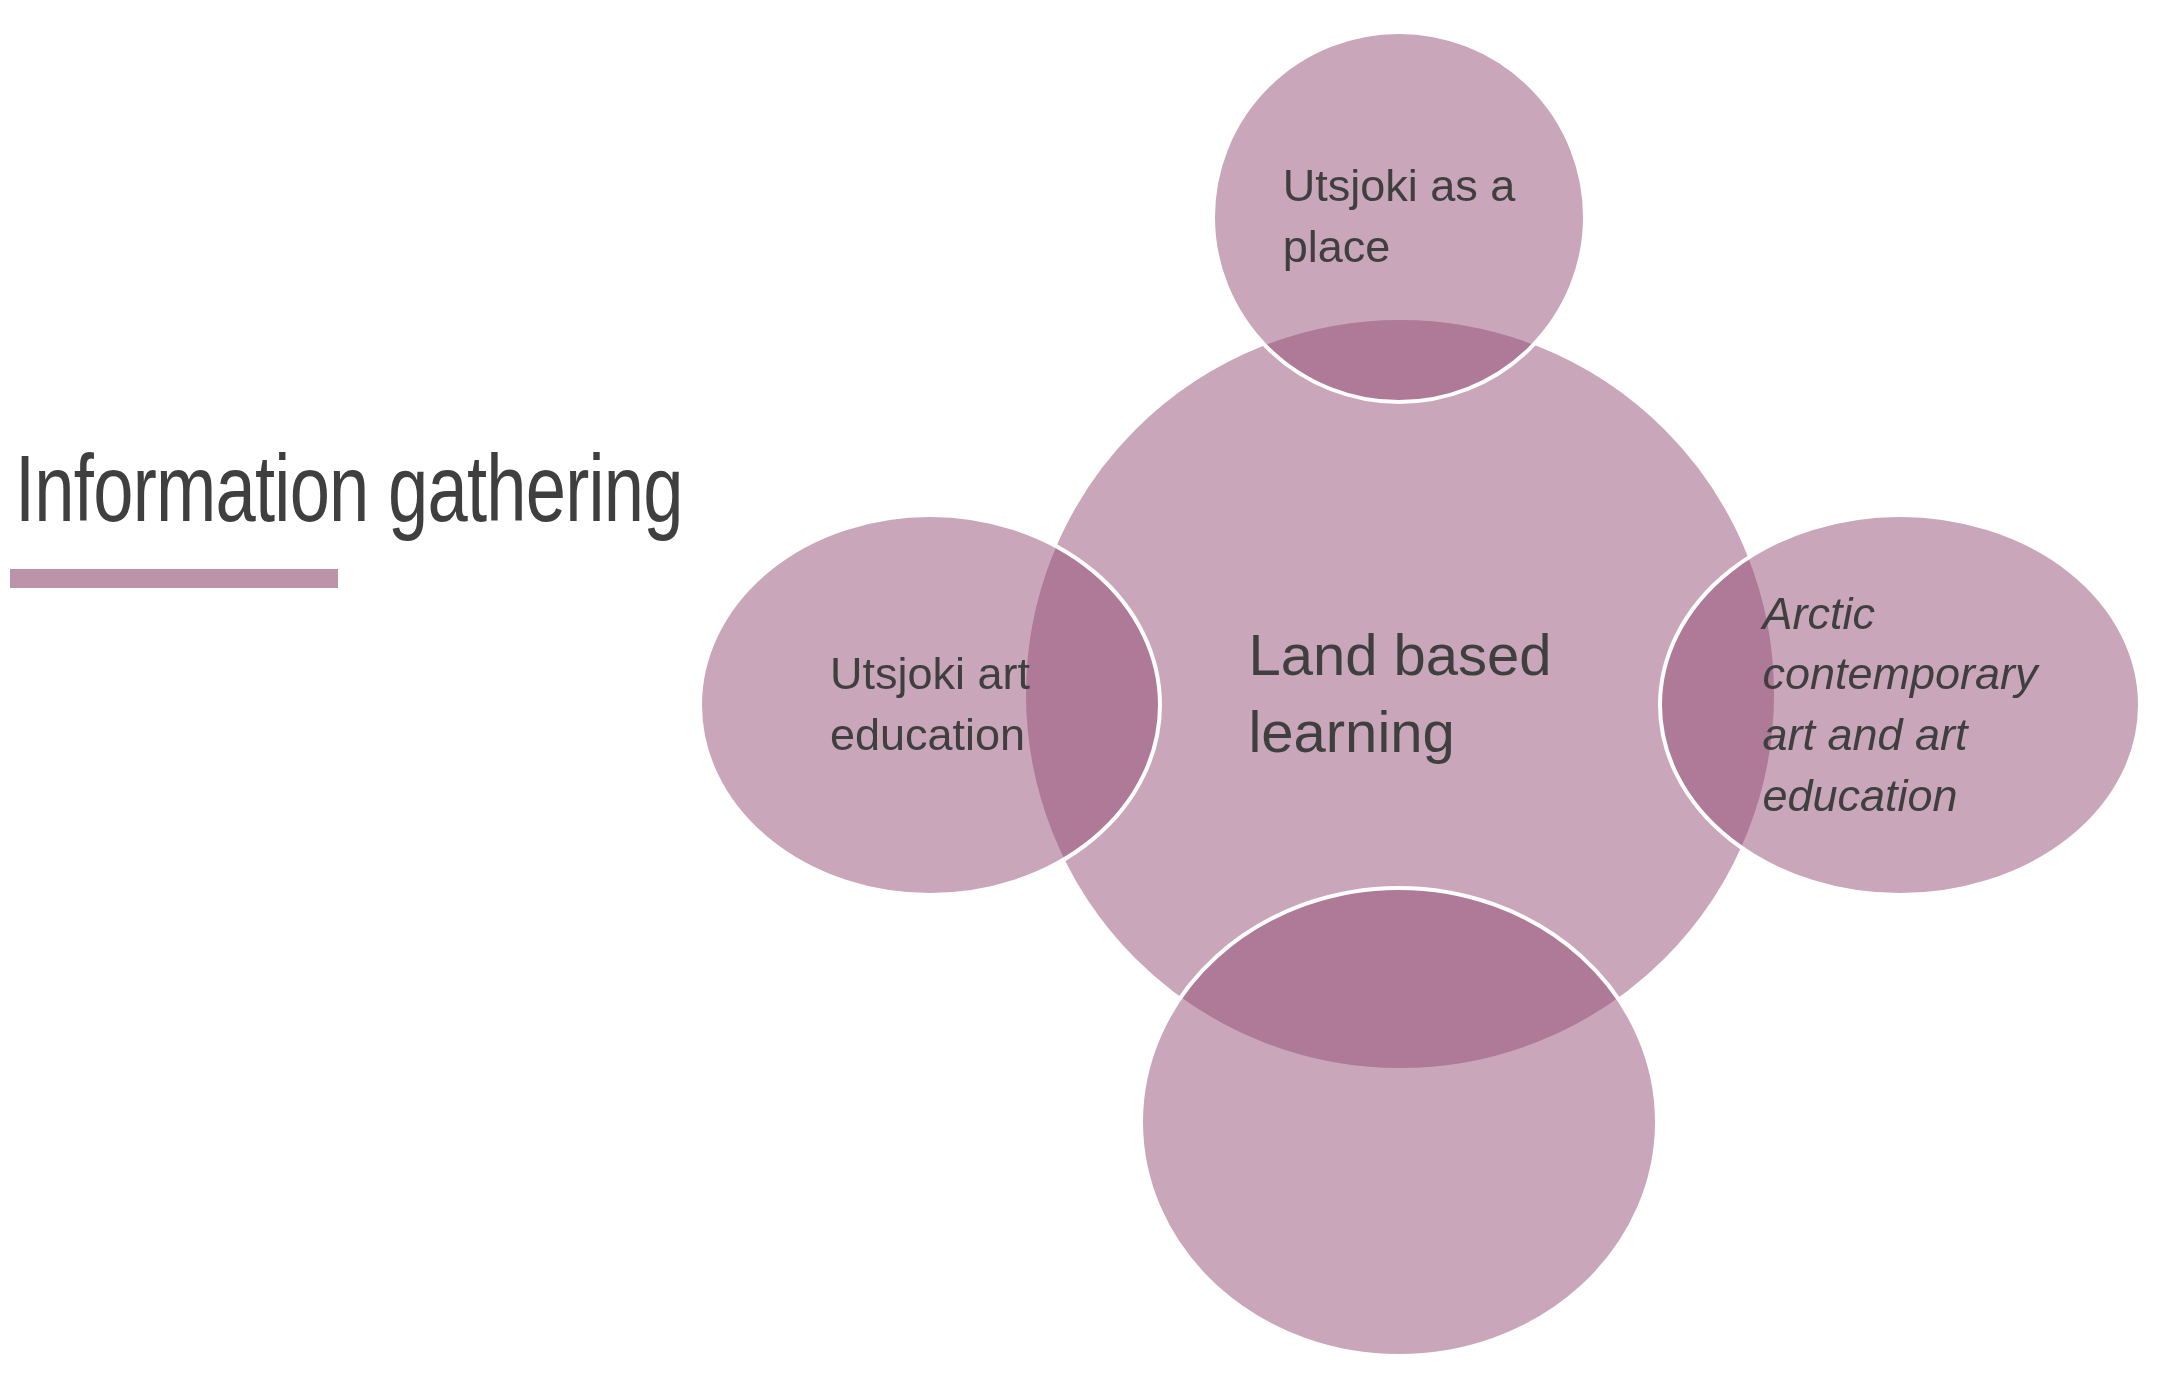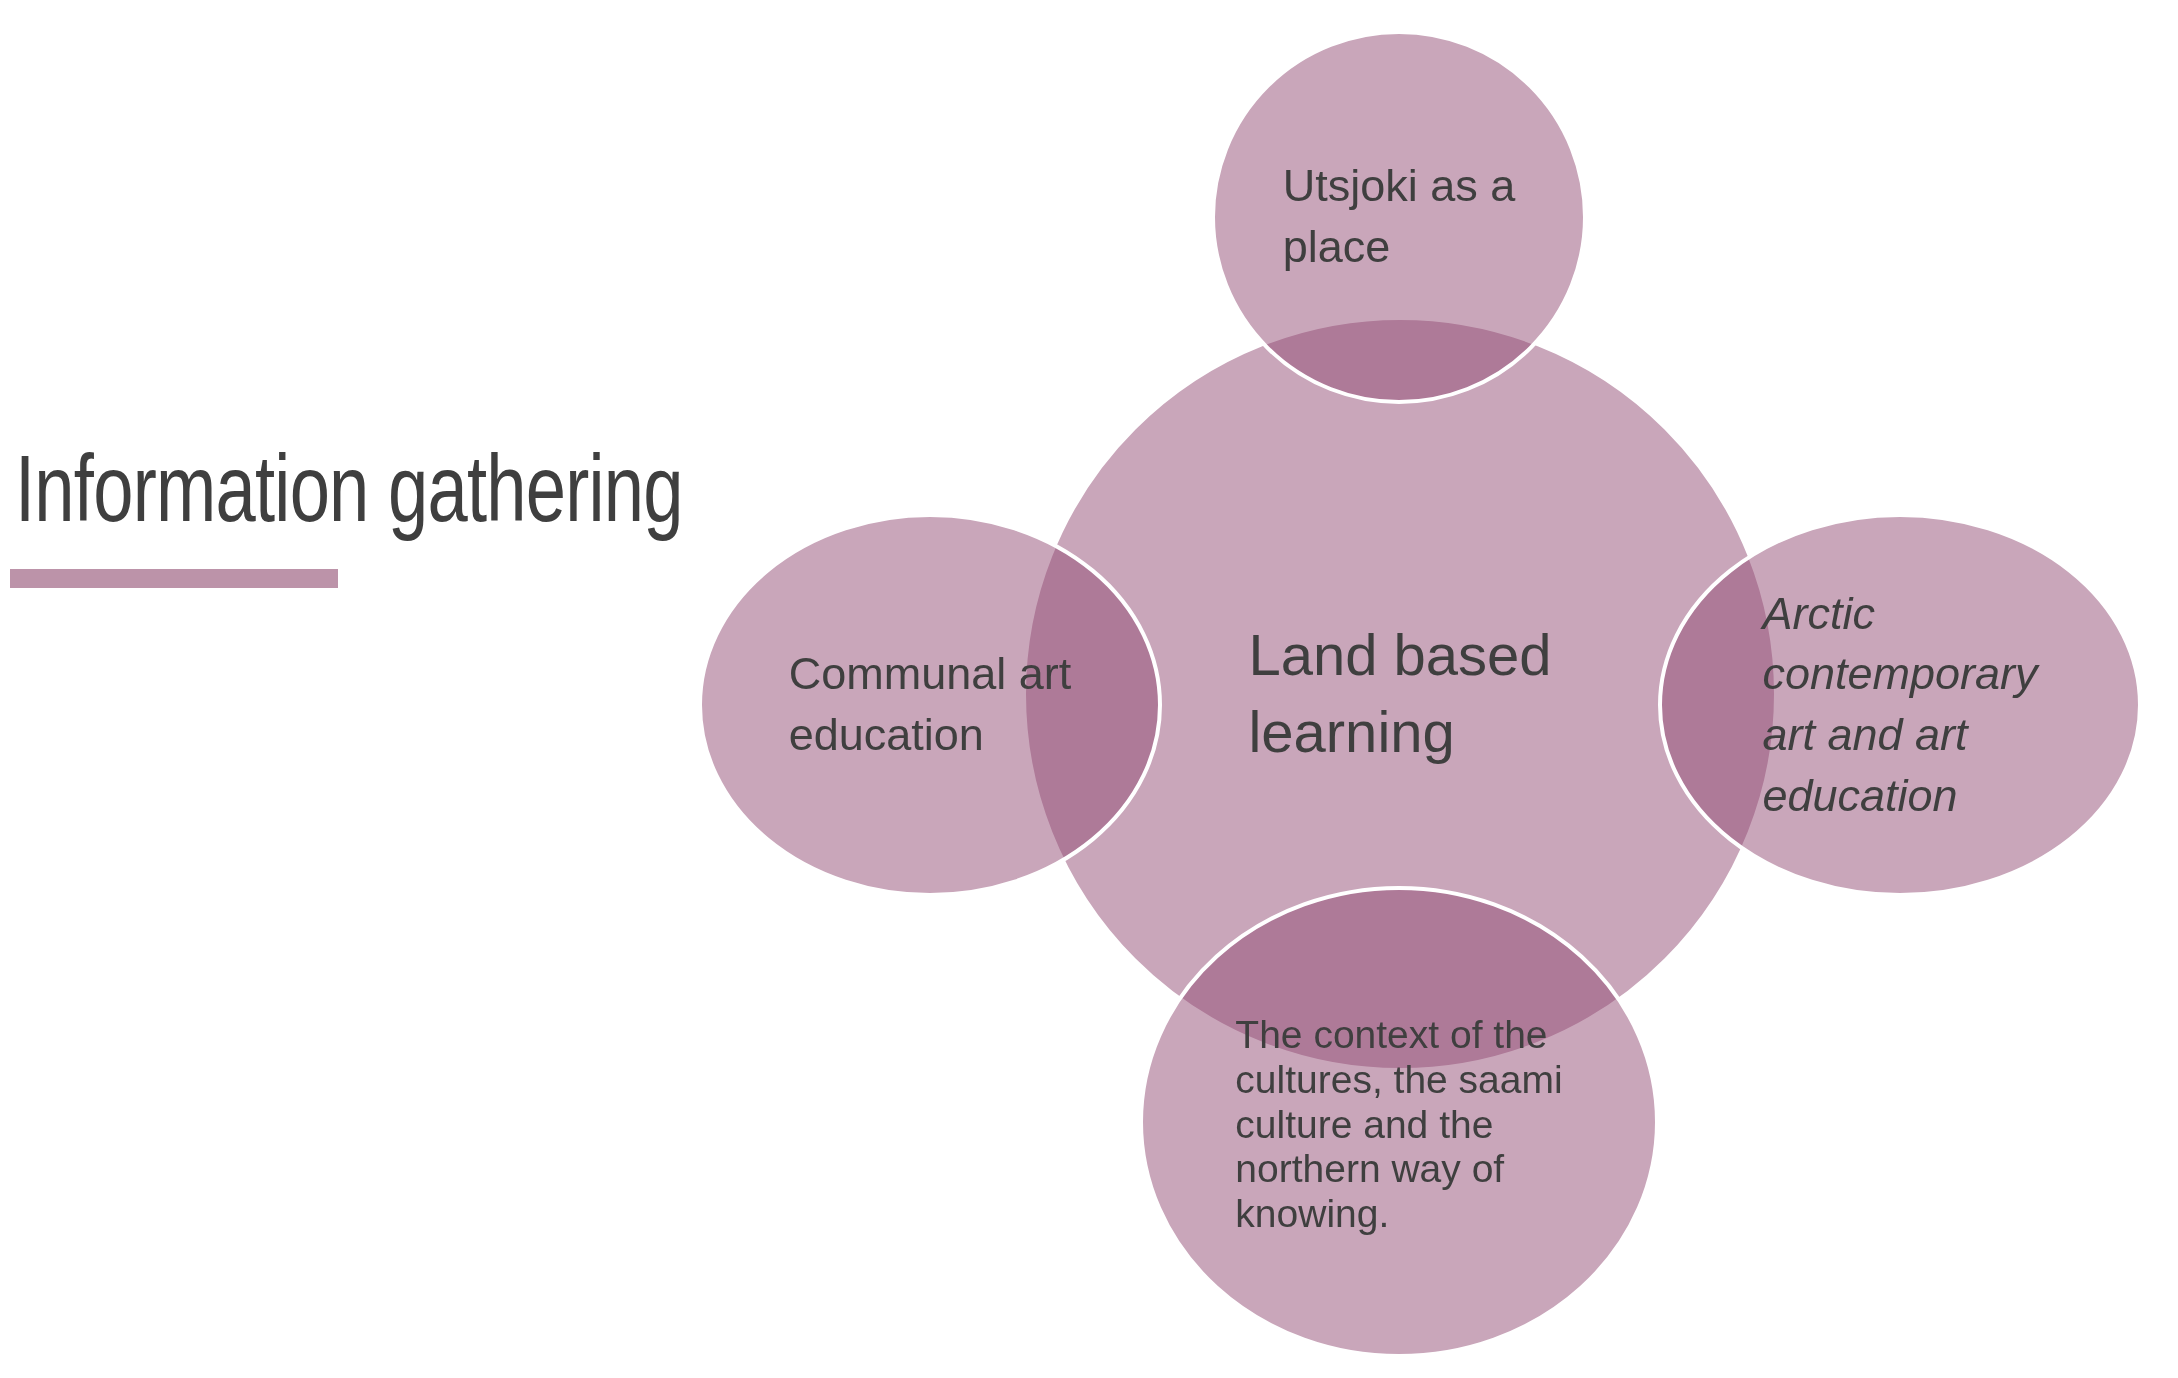--- a/index.html
+++ b/index.html
@@ -56,27 +56,22 @@
   <ellipse class="node" cx="1900" cy="705" rx="240" ry="190"></ellipse>
   <ellipse class="node" cx="1399" cy="1122" rx="258" ry="234"></ellipse>
 </svg>
 
 <div class="label label-center">Land based
 learning</div>
 
 <div class="label label-top">Utsjoki as a
 place</div>
 
-<div class="label label-left">Communal art
+<div class="label label-left">Utsjoki art
 education</div>
 
 <div class="label label-right">Arctic
 contemporary
 art and art
 education</div>
 
 <div class="label label-bottom">
-  <div class="para1">The context of the
-cultures, the saami
-culture and the
-northern way of
-knowing.</div>
 </div>
 
 </body></html>

